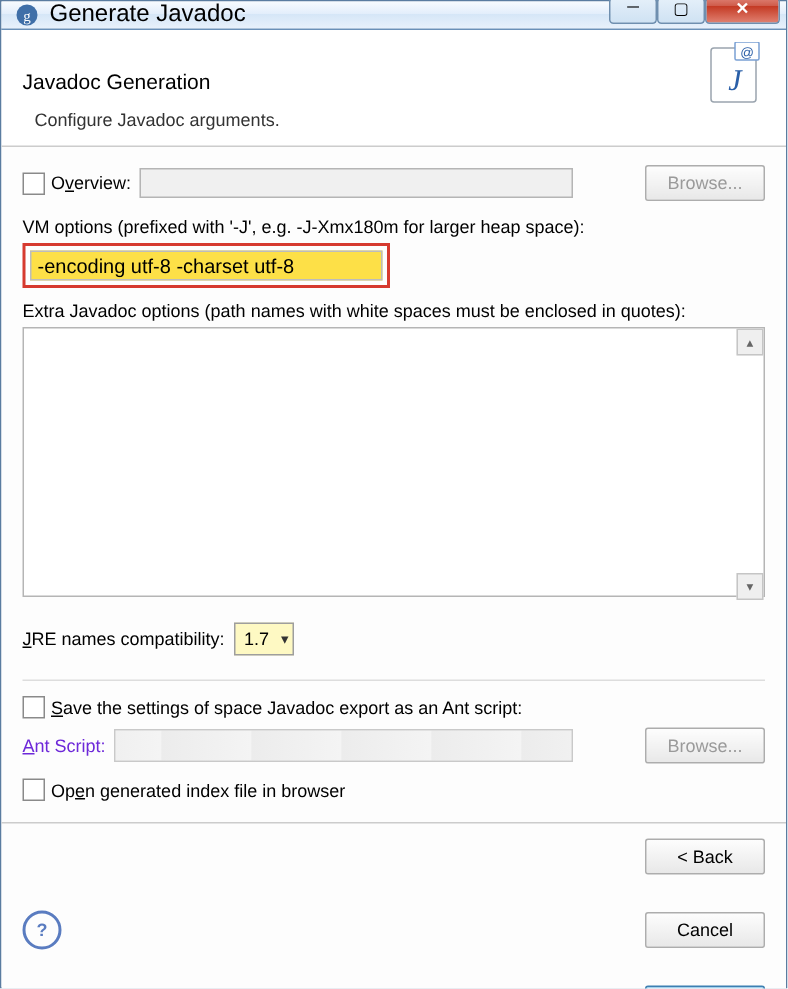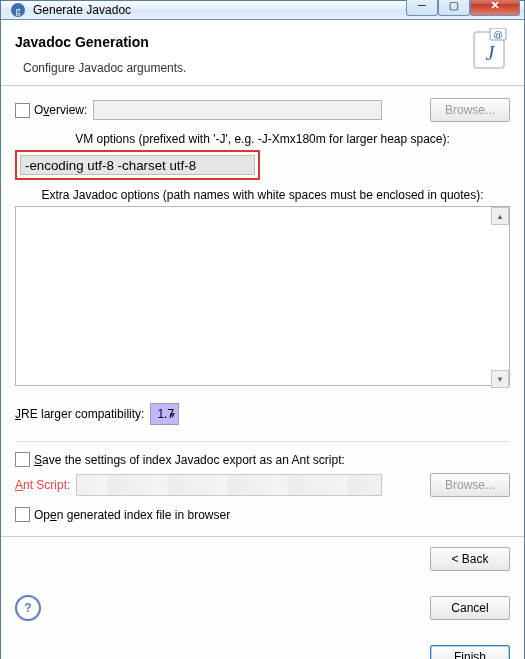--- a/index.html
+++ b/index.html
@@ -27,21 +27,21 @@
     border-bottom: 1px solid #6a90b8;
   }
   .titlebar .icon-slot {
     width: 18px; height: 18px;
     margin: 0 6px 0 8px;
     display:flex;align-items:center;justify-content:center;
   }
   .titlebar .title-text {
     flex: 1;
     color: #000;
-    font-size: 12px;
+    font-size: 16px;
   }
   .win-btns { display:flex; height:20px; margin-right:4px; margin-top:-10px;}
   .win-btn {
     width: 30px; height: 20px;
     margin-left: 0px;
     border: 1px solid #6f8faf;
     border-top:none;
     border-radius: 0 0 3px 3px;
     display:flex;align-items:center;justify-content:center;
     background: linear-gradient(#eaf3fb,#cfe2f3);
@@ -53,55 +53,55 @@
     color:#fff;
     font-weight:bold;
   }
   .header-band {
     background: #fff;
     padding: 10px 14px 10px 14px;
     position: relative;
     border-bottom: 1px solid #ccc;
   }
   .header-band h1 {
-    margin: 4px 0 4px 0;
+    margin: 16px 0 4px 0;
     font-size: 14px;
-    font-weight: bold;
+    font-weight: normal;
   }
   .header-band p {
     margin: 11px 0 0 8px;
     font-size: 12px;
     color:#333;
   }
   .header-icon {
     position: absolute;
     right: 12px; top: 8px;
     width: 44px; height: 44px;
   }
   .body {
     flex: 1;
     padding: 12px 14px 4px 14px;
     display:flex;
     flex-direction:column;
     background: #fdfdfd;
   }
   .row { display:flex; align-items:center; margin-bottom:10px; }
-  .lbl { margin-bottom:4px;text-align:center; }
+  .lbl { margin-bottom:4px; }
   .checkbox {
     width:13px;height:13px;border:1px solid #8a8a8a;background:#fff;margin-right:4px;flex:0 0 auto;
   }
   .text-input {
     flex:1;
     height:20px;
     border:1px solid #b5b5b5;
     background:#f0f0f0;
     padding:0 4px;
     box-sizing:border-box;
   }
-  .text-input.enabled { background:#e5e5e5; }
+  .text-input.enabled { background:#fde047; }
   .btn {
     height:22px;
     padding:0 14px;
     border:1px solid #adadad;
     background:linear-gradient(#fdfdfd,#e8e8e8);
     border-radius:2px;
     font-size:12px;
     color:#555;
     display:flex;align-items:center;justify-content:center;
   }
@@ -125,22 +125,22 @@
     padding:2px;
   }
   .textarea-wrap { position:relative; margin-bottom:14px;}
   .scroll-up, .scroll-down {
     position:absolute; right:1px; width:16px;height:16px;
     border:1px solid #c5c5c5;background:#efefef;
     display:flex;align-items:center;justify-content:center;font-size:9px;color:#666;
   }
   .scroll-up{top:1px;} .scroll-down{bottom:1px;}
   .select {
-    height:20px;border:1px solid #9e9e9e;background:#c4b5fd;
-    padding:0 4px 0 6px;position:relative;display:inline-flex;align-items:center;
+    height:20px;border:1px solid #9e9e9e;background:#fef9c3;
+    padding:0 16px 0 6px;position:relative;display:inline-flex;align-items:center;
   }
   .select::after{
     content:"▾";position:absolute;right:3px;font-size:10px;color:#333;
   }
   .divider { height:1px;background:#ddd;margin:6px 0 10px;}
   .footer-bar {
     border-top:1px solid #ccc;
     padding:10px 14px 14px;
     display:flex;align-items:center;
     background:#fdfdfd;
@@ -209,39 +209,39 @@
 
     <div class="lbl">Extra Javadoc options (path names with white spaces must be enclosed in quotes):</div>
     <div class="textarea-wrap">
       <textarea class="textarea" style=""></textarea>
       <div class="scroll-up">▴</div>
       <div class="scroll-down">▾</div>
     </div>
 
     <div class="row">
       <span>
-        <u class="accel">J</u><span>RE larger compatibility:</span>
+        <u class="accel">J</u><span>RE names compatibility:</span>
       </span>
       <span style="width:6px"></span>
       <div class="select">
         <span>1.7</span>
       </div>
     </div>
 
     <div class="divider"></div>
 
     <div class="row" style="margin-bottom:6px;">
       <span class="checkbox"></span>
       <span>
-        <u class="accel">S</u><span>ave the settings of index Javadoc export as an Ant script:</span>
+        <u class="accel">S</u><span>ave the settings of space Javadoc export as an Ant script:</span>
       </span>
     </div>
 
     <div class="row" style="margin-bottom:10px;">
-      <span style="color:#ef4444">
+      <span style="color:#6d28d9">
         <u class="accel">A</u><span>nt Script:</span>
       </span>
       <div class="ant-path"></div>
       <div class="btn disabled">Browse...</div>
     </div>
 
     <div class="row">
       <span class="checkbox"></span>
       <span>
         <span>Op</span><u class="accel">e</u><span>n generated index file in browser</span>

